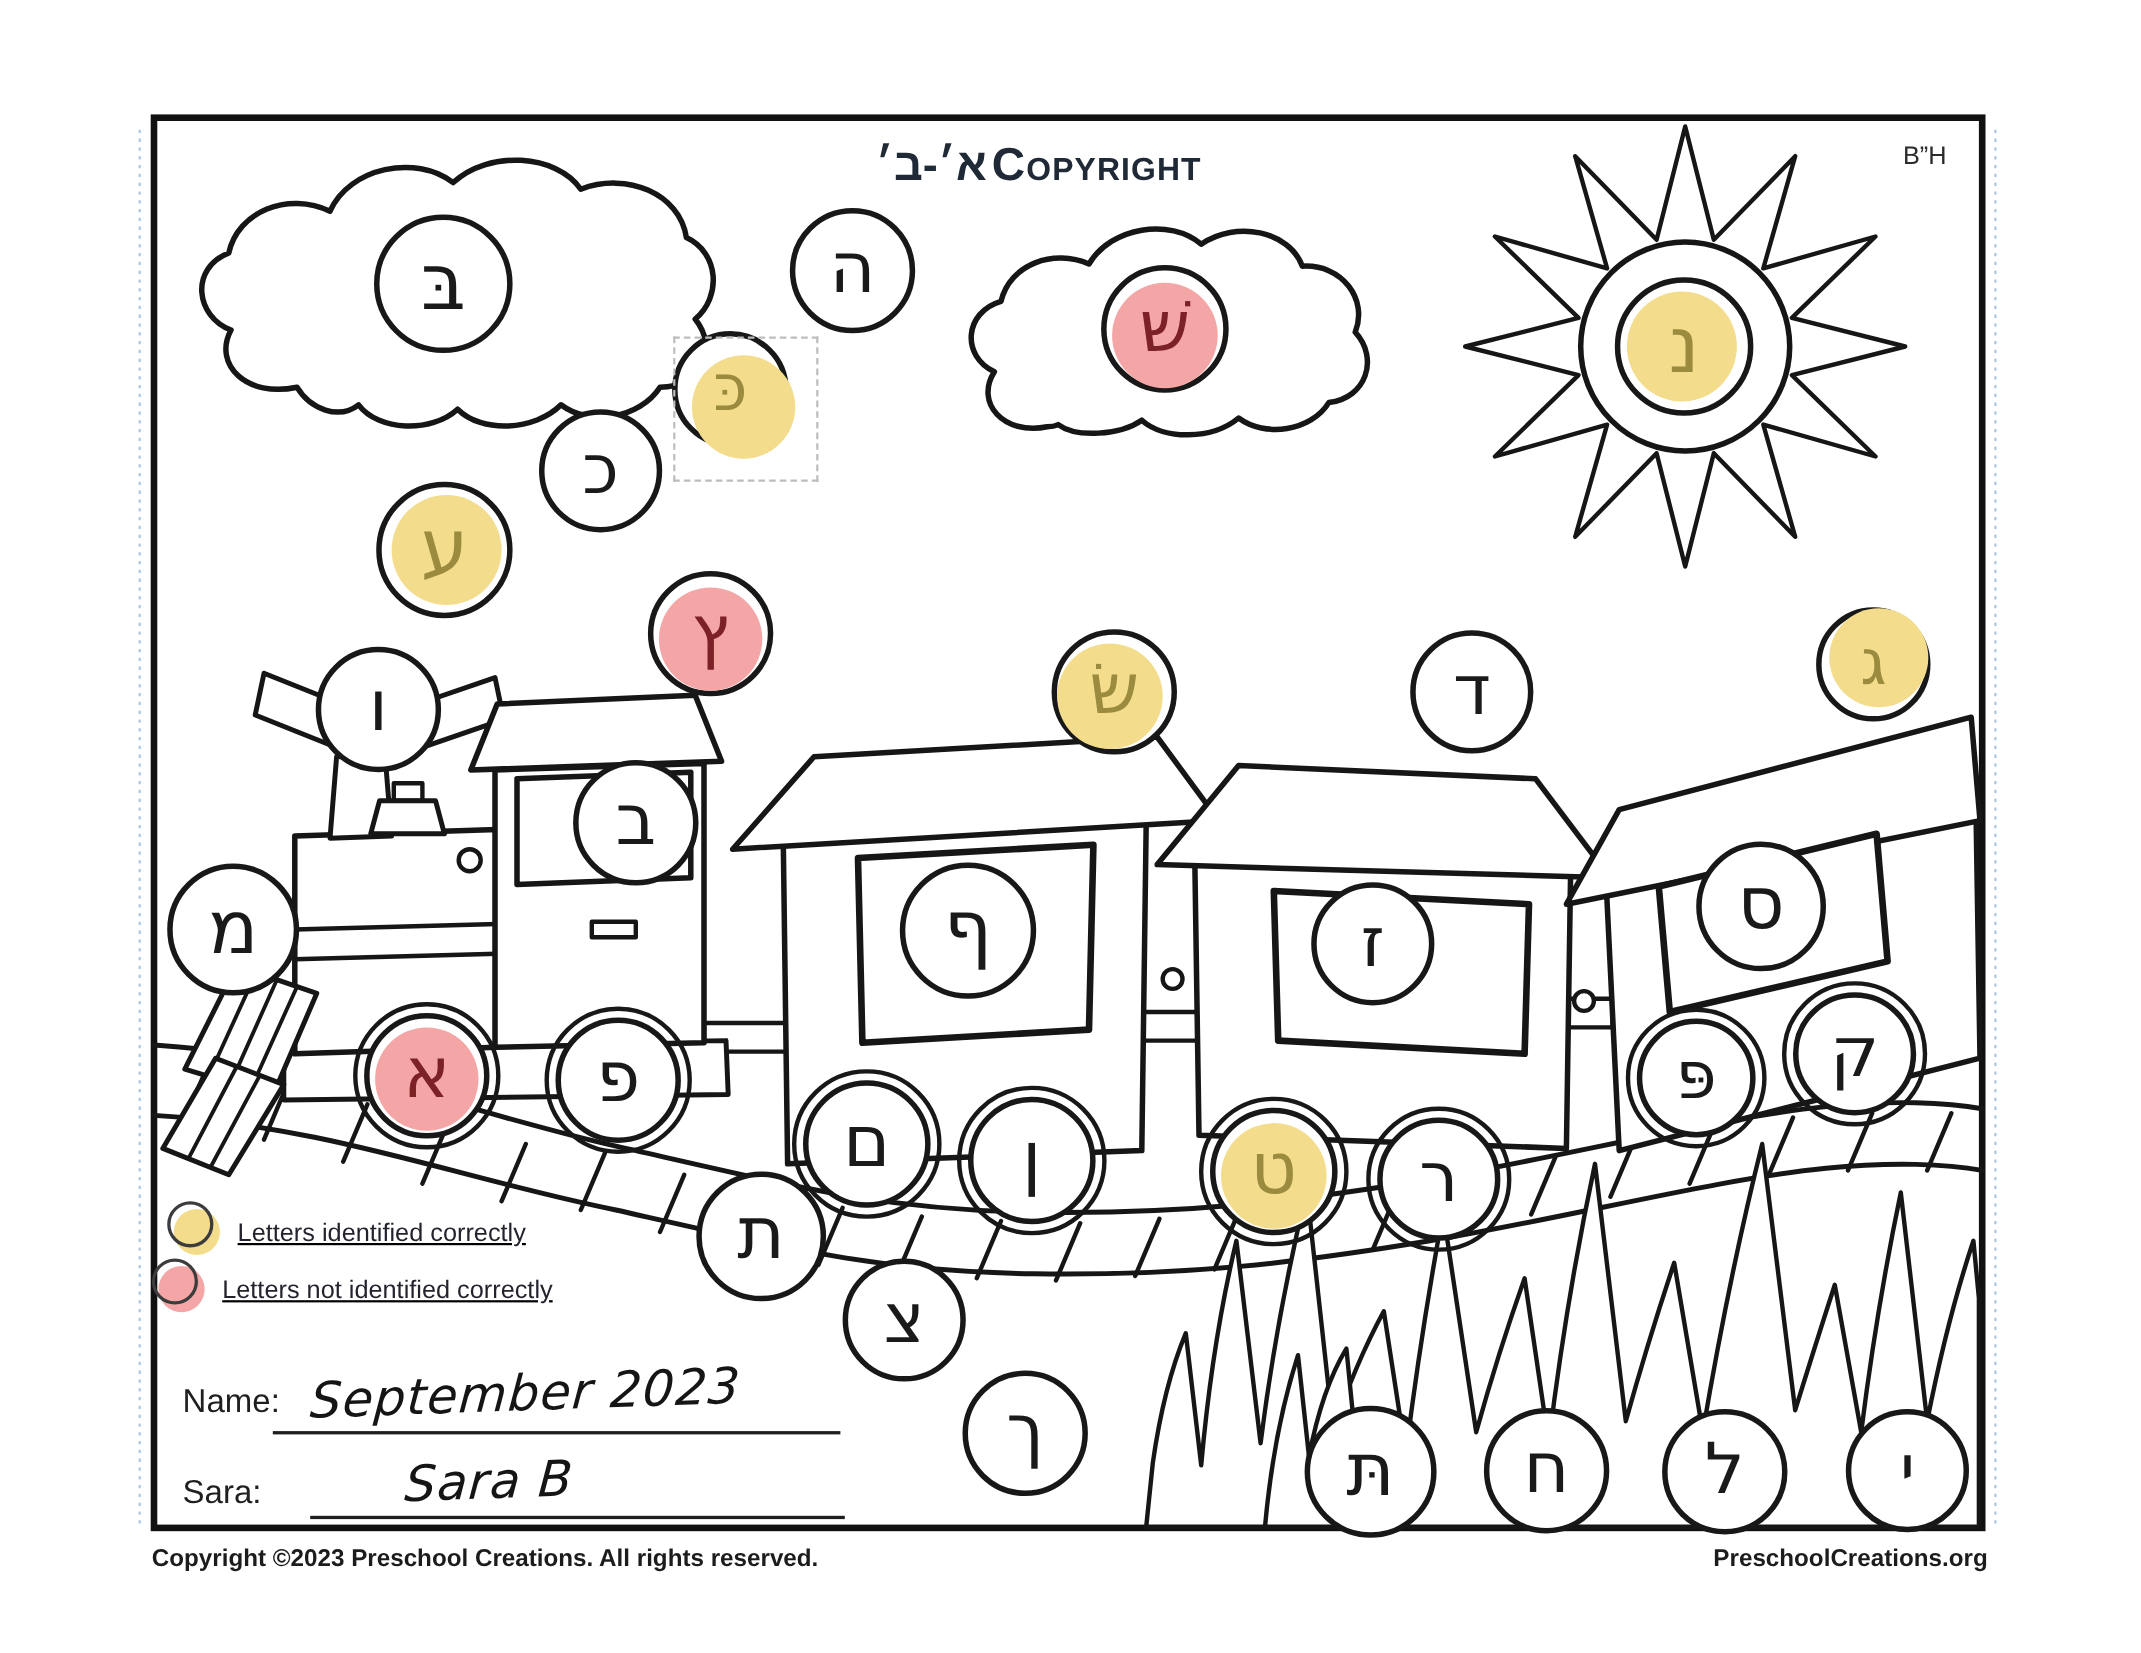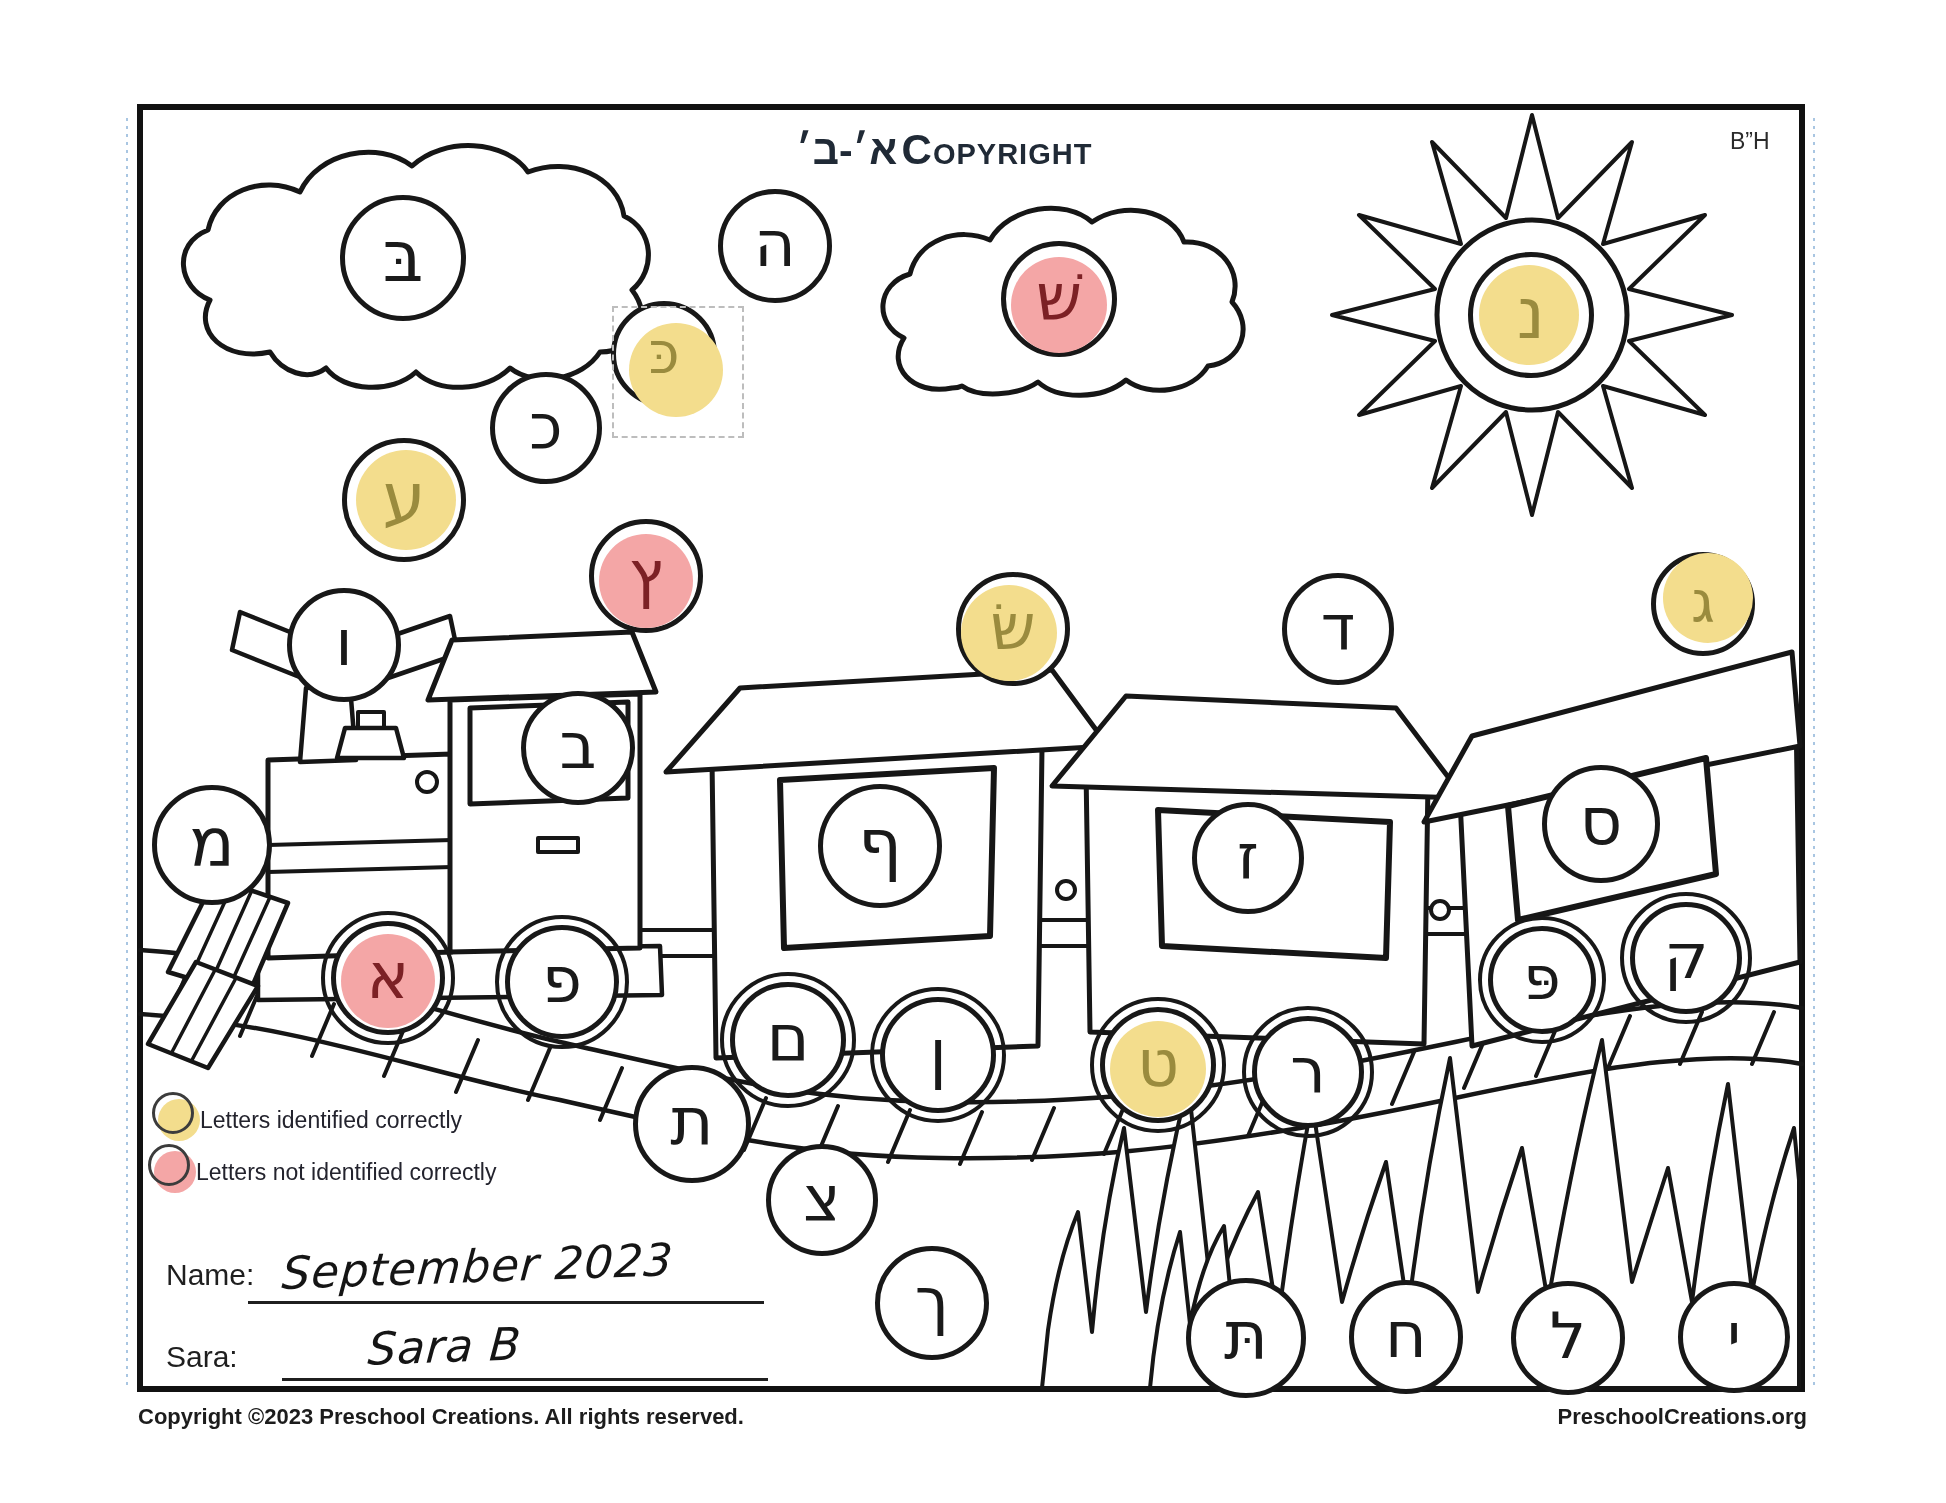--- a/index.html
+++ b/index.html
@@ -21,23 +21,23 @@
   }
   .fill{position:absolute;left:50%;top:50%;border-radius:50%;}
   .glyph{position:relative;line-height:1;font-weight:500;transform:translateY(-2px);}
   .selection-box{position:absolute;border:2px dashed #bdbdbd;z-index:4;background:transparent;}
 
   .title{position:absolute;left:796px;top:126px;z-index:2;color:#202a36;white-space:nowrap;}
   .title-he{font-size:41px;font-weight:700;}
   .title-en{font-size:42px;font-weight:700;font-variant:small-caps;letter-spacing:1px;}
   .bh{position:absolute;left:1730px;top:128px;font-size:23px;color:#2b2b2b;z-index:2;}
 
-  .legend-row{position:absolute;display:flex;align-items:center;z-index:2;}
+  .legend-row{position:absolute;display:flex;align-items:center;gap:16px;z-index:2;text-decoration:underline;}
   .legend-row.one{left:158px;top:1099px;}
-  .legend-row.two{left:154px;top:1151px;}
+  .legend-row.two{left:144px;top:1151px;}
   .swatch{width:42px;height:42px;border-radius:50%;position:relative;flex:0 0 auto;}
   .swatch.correct{background:#f3dd8d;}
   .swatch.incorrect{background:#f4a6a6;}
   .swatch::before{
     content:'';position:absolute;width:36px;height:36px;border:3px solid #3c3c3c;
     border-radius:50%;left:-6px;top:-7px;
   }
   .legend-label{font-size:23px;color:#23232d;}
 
   .field-label{position:absolute;font-size:30px;color:#1f1f1f;z-index:2;}

